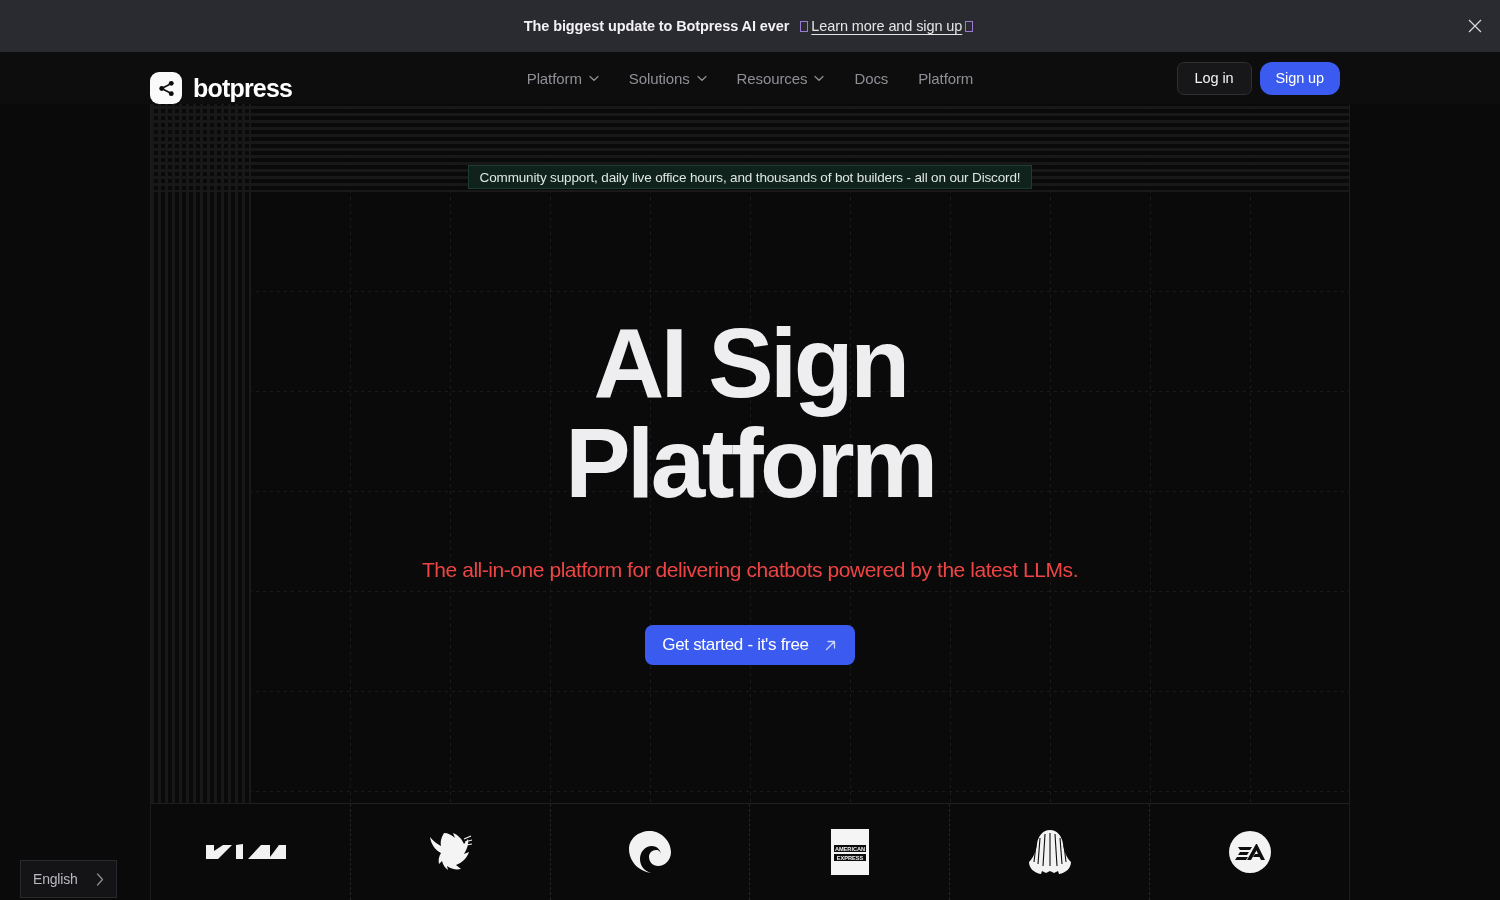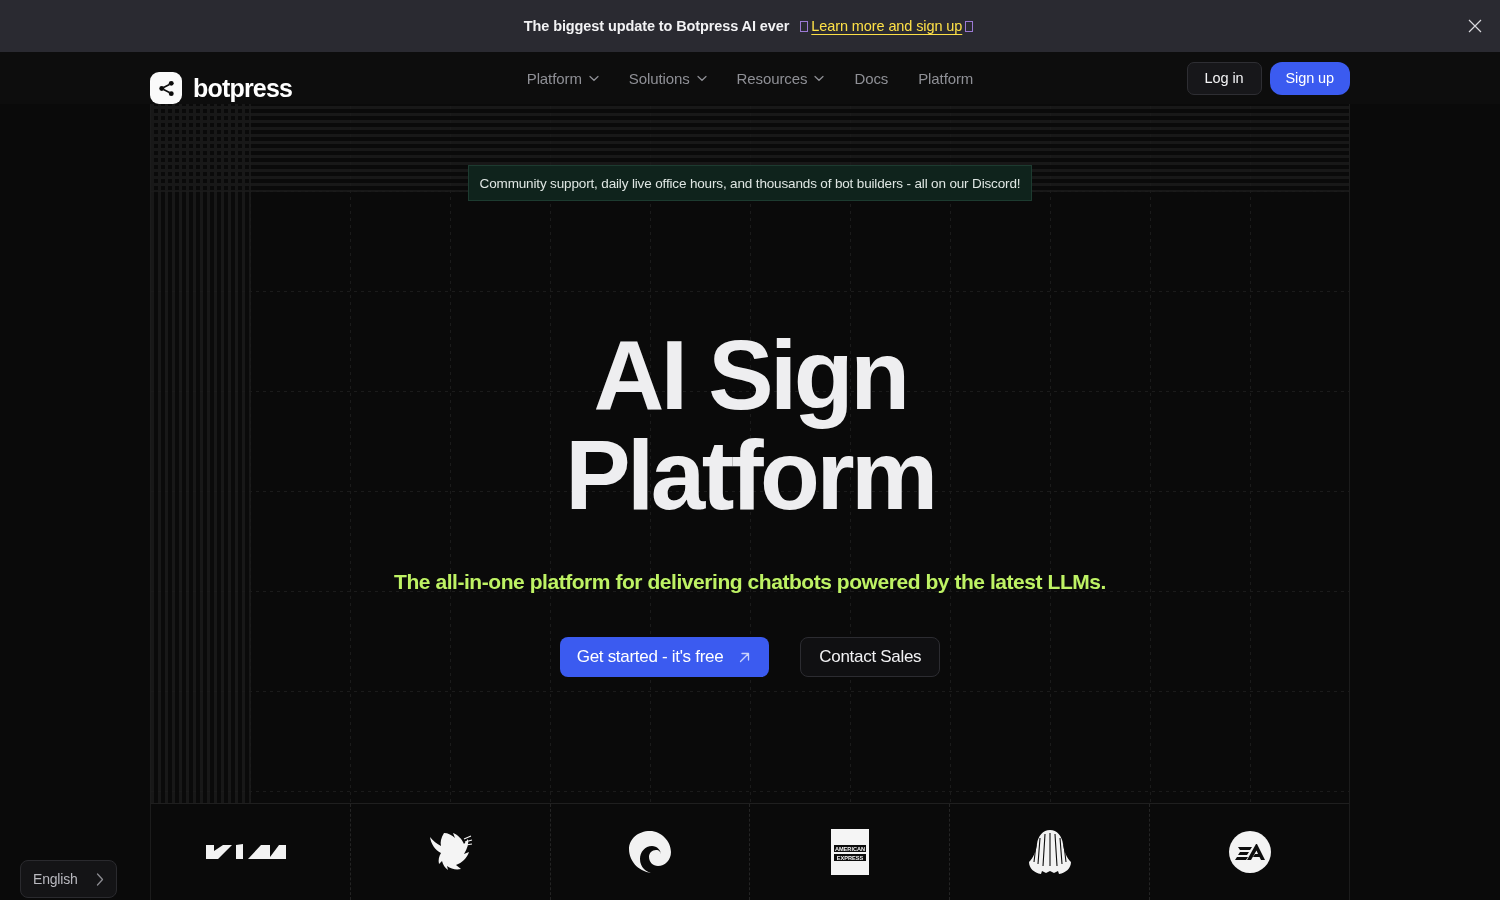--- a/index.html
+++ b/index.html
@@ -23,21 +23,21 @@
   }
   .banner-text {
     font-size: 14.5px;
     font-weight: 700;
     color: #f2f2f4;
     letter-spacing: -0.1px;
   }
   .banner-link {
     font-size: 14.5px;
     font-weight: 500;
-    color: #fde047;
+    color: #e5e5e5;
     text-decoration: underline;
     text-underline-offset: 3px;
     margin-left: 8px;
     cursor: pointer;
     letter-spacing: -0.1px;
   }
   .glyph-box {
     display: inline-block;
     width: 8px; height: 11px;
     border: 1px solid #9b79d4;
@@ -95,21 +95,21 @@
     align-items: center;
     gap: 7px;
     font-size: 15px;
     color: #8f9096;
     cursor: pointer;
     letter-spacing: -0.1px;
   }
   .chev { display: block; }
   .nav-actions {
     position: absolute;
-    right: 150px;
+    right: 160px;
     display: flex;
     align-items: center;
     gap: 8px;
   }
   .btn-login {
     height: 33px;
     padding: 0 17px;
     border-radius: 7px;
     background: #17171a;
     border: 1px solid #2e2e33;
@@ -173,21 +173,21 @@
     position: absolute;
     top: 0; left: 150px;
     width: 1200px; height: 712px;
     display: flex;
     flex-direction: column;
     align-items: center;
     z-index: 5;
   }
   .hero-pill {
     margin-top: 73px;
-    height: 36px;
+    height: 24px;
     padding: 0 11px;
     background: #0f231c;
     border: 1px solid #1d3b30;
     display: flex; align-items: center;
     font-size: 13.5px;
     color: #dfe6e3;
     letter-spacing: -0.15px;
     cursor: pointer;
   }
   .hero-title {
@@ -196,23 +196,23 @@
     text-align: center;
     font-size: 98px;
     line-height: 100px;
     font-weight: 800;
     color: #eeeef0;
     letter-spacing: -3.5px;
   }
   .hero-sub {
     margin-top: 45px;
     font-size: 21px;
-    color: #bef264;
+    color: #ef4444;
     letter-spacing: -0.45px;
-    font-weight: 700;
+    font-weight: 400;
   }
   .hero-cta {
     margin-top: 43px;
     display: flex;
     align-items: flex-start;
     gap: 31px;
   }
   .btn-primary {
     height: 40px;
     padding: 0 17px;
@@ -260,21 +260,21 @@
   }
   .logo-cell svg { display: block; }
 
   
   .lang-select {
     position: absolute;
     left: 20px; bottom: 2px;
     width: 97px; height: 38px;
     background: #141416;
     border: 1px solid #2a2a2e;
-    border-radius: 8px;
+    border-radius: 0;
     display: flex;
     align-items: center;
     justify-content: space-between;
     padding: 0 12px;
     cursor: pointer;
     z-index: 40;
   }
   .lang-label {
     font-size: 14px;
     color: #b9b9bf;
@@ -376,21 +376,20 @@
 
     <p class="hero-sub">The all-in-one platform for delivering chatbots powered by the latest LLMs.</p>
 
     <div class="hero-cta">
       <button class="btn-primary">
         <span>Get started - it's free</span>
         <svg width="15" height="15" viewBox="0 0 15 15" aria-hidden="true">
           <path d="M3.5 11.5 L11.5 3.5 M5 3.5 L11.5 3.5 L11.5 10" stroke="#c9d3fb" stroke-width="1.3" fill="none" stroke-linecap="round" stroke-linejoin="round"></path>
         </svg>
       </button>
-      <button class="btn-secondary">Contact Sales</button>
     </div>
   </div>
 
   <div class="logo-strip">
     <div class="logo-cell">
       <svg width="96" height="30" viewBox="0 0 96 30" aria-hidden="true">
         <path d="M4 22 L4 8 L12 8 L12 14 L21 8 L30 8 L16 22 Z" fill="#f2f2f2"></path>
         <path d="M34 22 L34 8 L41 7 L41 22 Z" fill="#f2f2f2"></path>
         <path d="M46 22 L59 8 L68 8 L68 20 L77 8 L84 8 L84 22 L56 22 Z" fill="#f2f2f2"></path>
       </svg>

